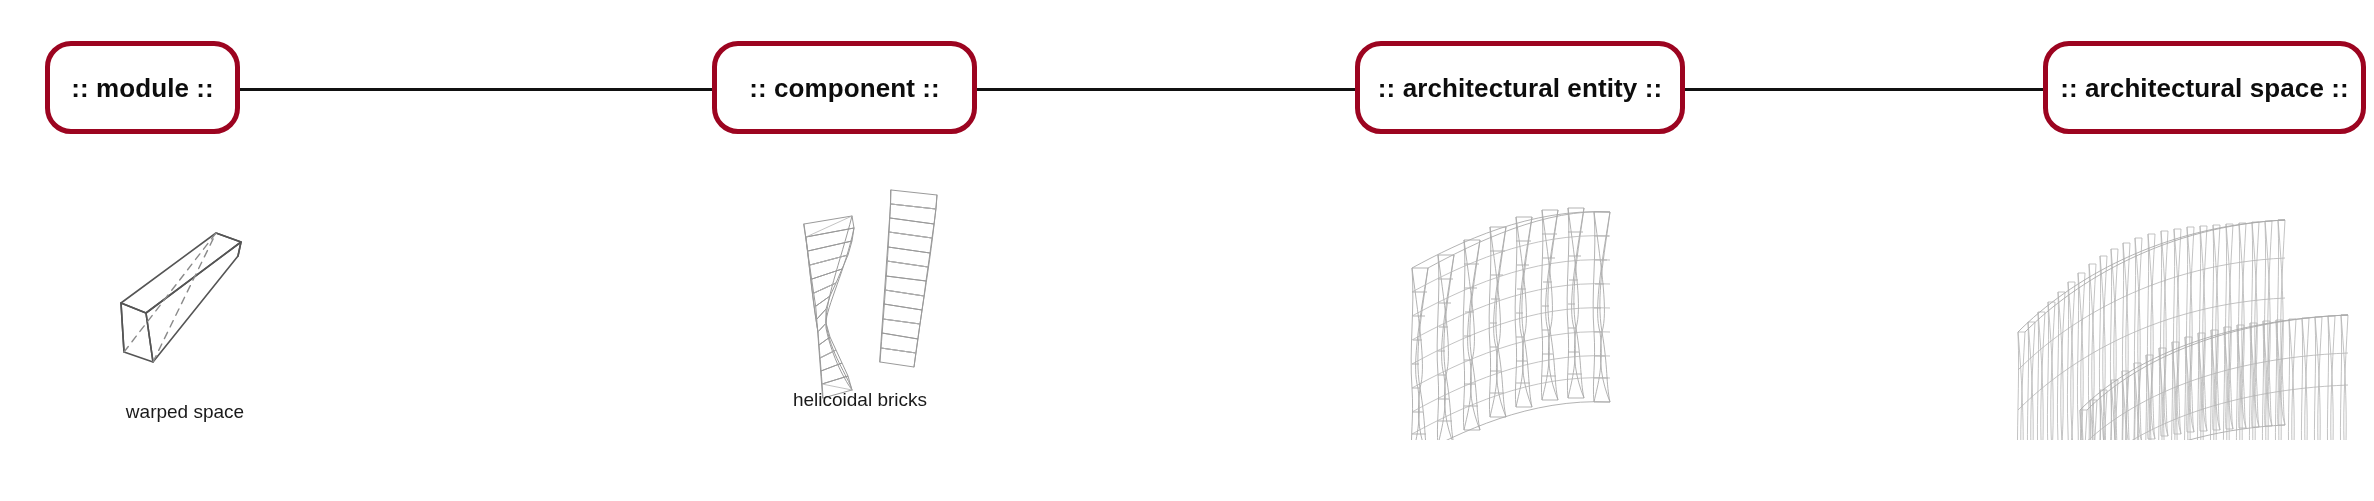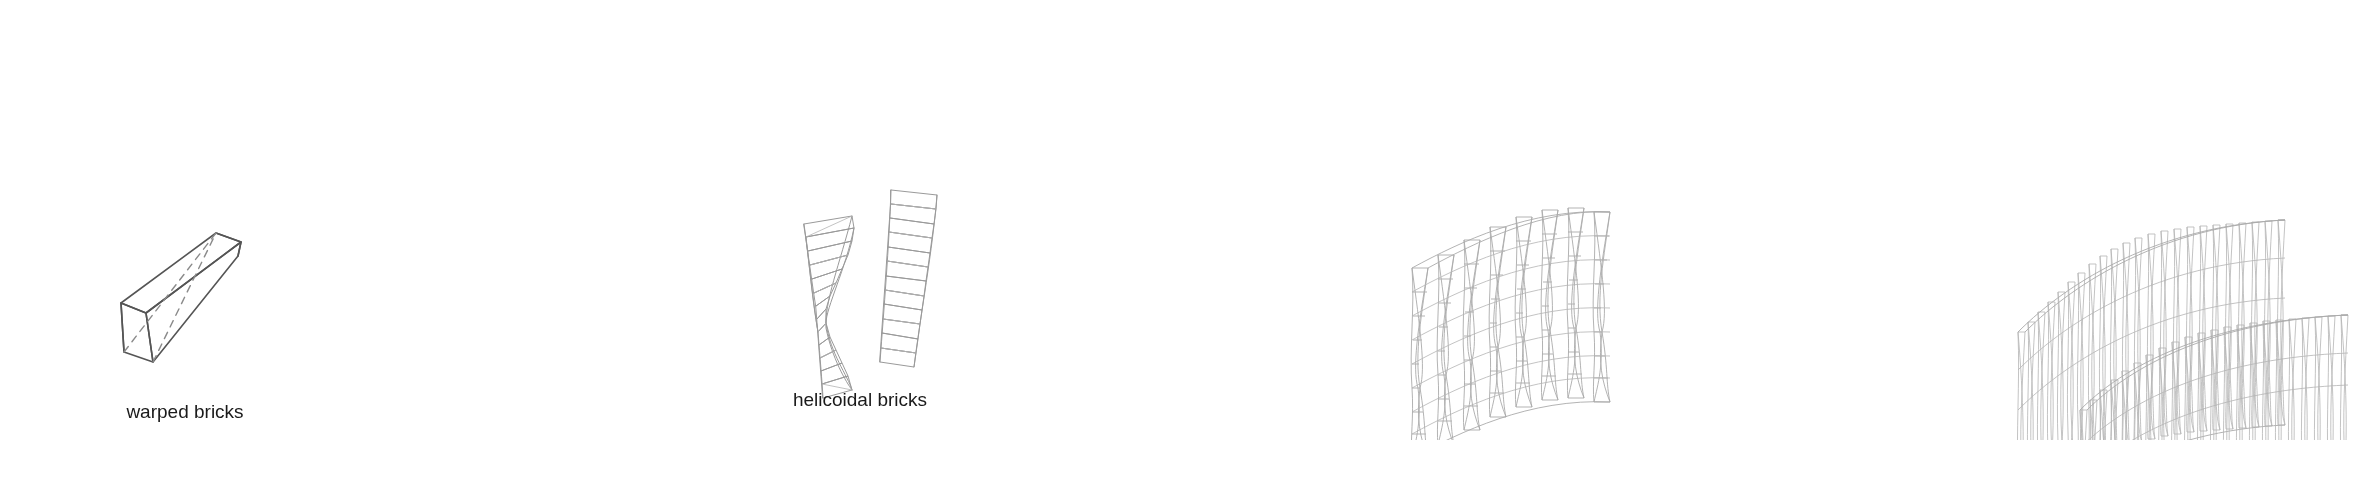--- a/index.html
+++ b/index.html
@@ -85,20 +85,42 @@
   .wire-d { fill: none; stroke: #555555; stroke-width: 1.6; }
   .wire-hidden { fill: none; stroke: #8a8a8a; stroke-width: 1.4; stroke-dasharray: 7 6; }
   .wire-fine { fill: none; stroke: #aaaaaa; stroke-width: 0.9; }
   .wire-fine2 { fill: none; stroke: #b4b4b4; stroke-width: 0.8; }
 </style>
 </head>
 <body>
 
 <div id="diagram-root">
 
+  <div class="chain-layer">
+
+    <div class="connector" style="left:240px; width:472px;"></div>
+    <div class="connector" style="left:977px; width:378px;"></div>
+    <div class="connector" style="left:1685px; width:358px;"></div>
+
+    <div class="node-box" style="left:45px; width:195px;">
+      <span class="node-label">:: module ::</span>
+    </div>
+
+    <div class="node-box" style="left:712px; width:265px;">
+      <span class="node-label">:: component ::</span>
+    </div>
+
+    <div class="node-box" style="left:1355px; width:330px;">
+      <span class="node-label">:: architectural entity ::</span>
+    </div>
+
+    <div class="node-box" style="left:2043px; width:323px;">
+      <span class="node-label">:: architectural space ::</span>
+    </div>
+  </div>
 
   <div class="figure-layer">
 
     <div class="figure-cell" style="left:85px; top:30px;">
       <svg class="figure-art" width="200" height="200" viewBox="0 0 200 200">
 
         <g class="wire-d" stroke-linejoin="round" stroke-linecap="round">
 
           <path d="M 36 113 L 131 43 L 156 52 L 61 123 Z"></path>
 
@@ -109,21 +131,21 @@
           <path d="M 131 43 L 156 52 L 153 66"></path>
 
           <path d="M 36 113 L 39 162"></path>
         </g>
 
         <g class="wire-hidden" stroke-linecap="round">
           <path d="M 39 162 L 131 43"></path>
           <path d="M 68 172 L 131 43"></path>
         </g>
       </svg>
-      <div class="figure-caption" style="left:-25px; top:212px; width:250px;">warped bricks</div>
+      <div class="figure-caption" style="left:-25px; top:212px; width:250px;">warped space</div>
     </div>
 
     <div class="figure-cell" style="left:760px; top:8px;">
       <svg class="figure-art" width="200" height="240" viewBox="0 0 200 240">
 
         <g class="wire" stroke-linejoin="round" stroke-linecap="round">
 
           <path d="M 44 56 L 92 48 L 94 60 L 46 69 Z"></path>
           <path d="M 46 69 L 94 60 L 92 73 L 48 83 Z"></path>
           <path d="M 48 83 L 92 73 L 88 87 L 50 97 Z"></path>

